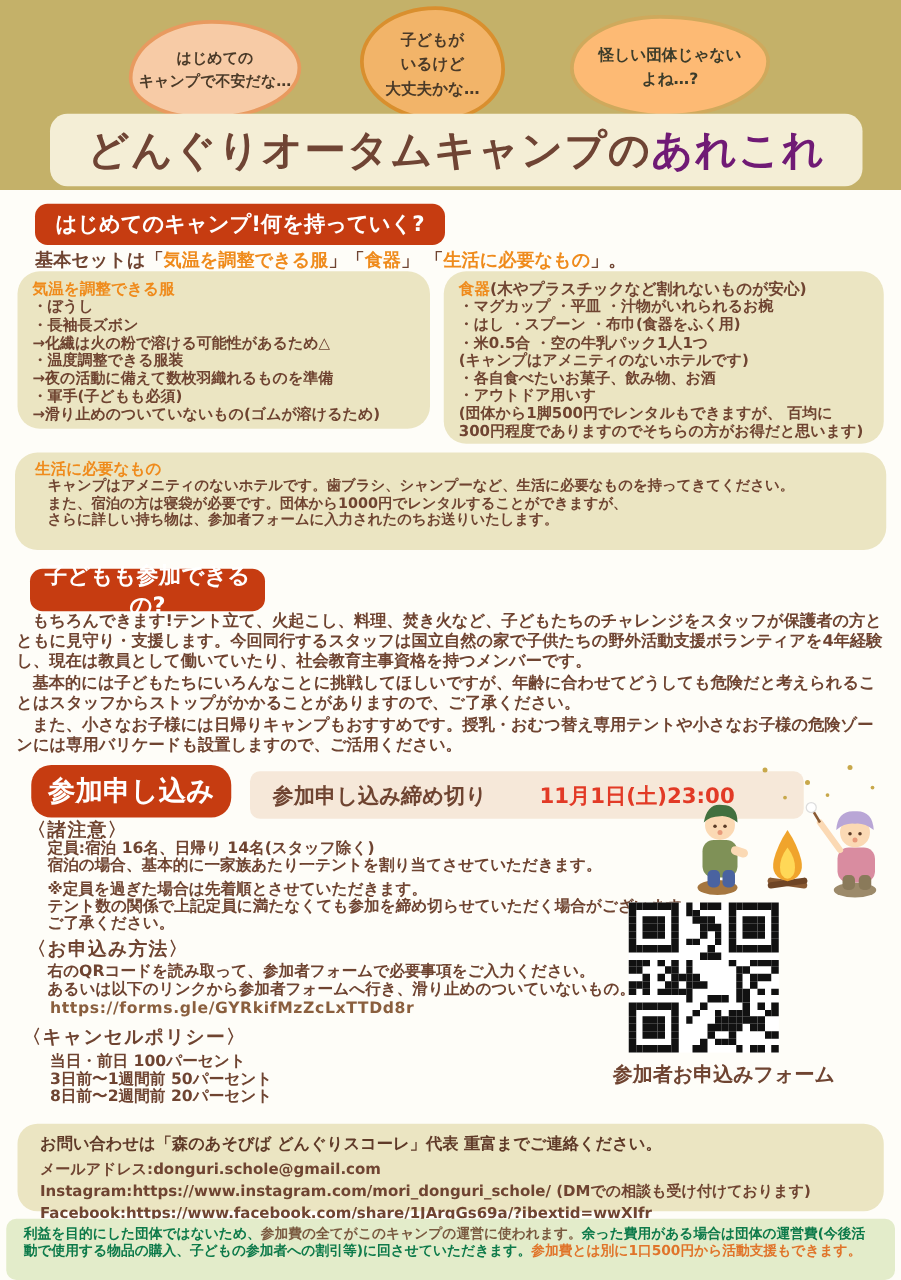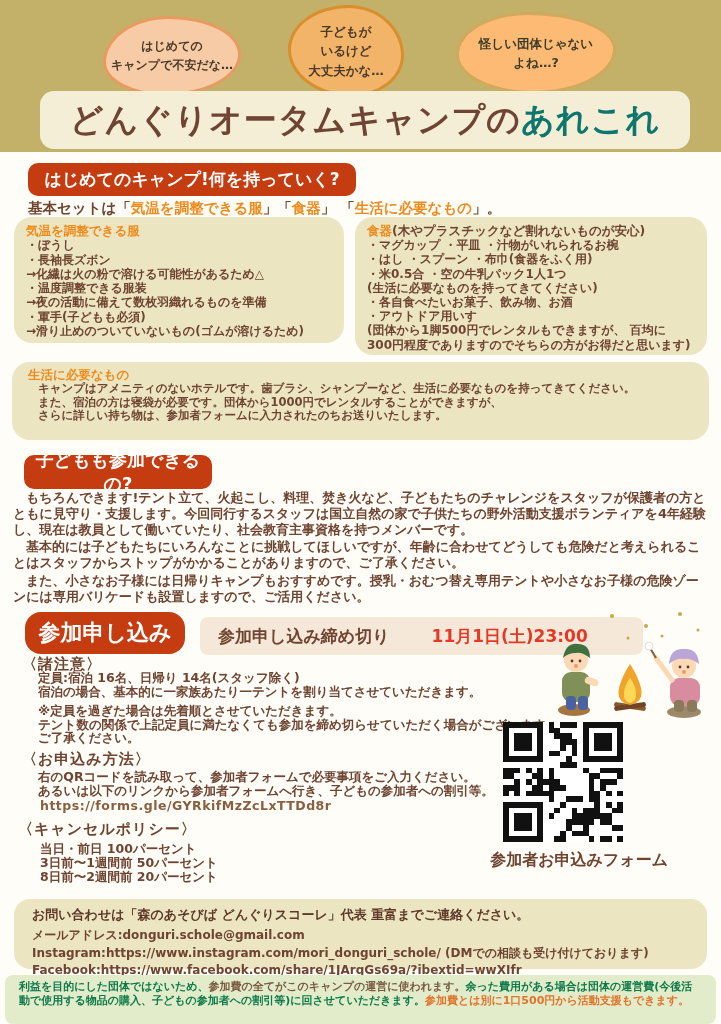--- a/index.html
+++ b/index.html
@@ -12,21 +12,21 @@
   .bubble1{left:103px;top:16px;width:132px;height:74px;background:#f7cba6;border-color:#e89a5f;
            border-radius:48% 52% 55% 45%/58% 48% 52% 42%;font-size:12px;color:#4a3a28;}
   .bubble2{left:288px;top:5px;width:110px;height:86px;background:#f2b469;border-color:#d98f2e;
            border-radius:52% 48% 45% 55%/48% 55% 45% 52%;font-size:12.5px;color:#4a3a28;}
   .bubble3{left:456px;top:12px;width:154px;height:76px;background:#fdba74;border-color:#cfa95c;
            border-radius:45% 55% 52% 48%/52% 45% 55% 48%;font-size:12.5px;color:#3c3c2a;}
   .title-box{position:absolute;left:40px;top:91px;width:650px;height:58px;background:#f4eed6;
              border-radius:14px;display:flex;align-items:center;justify-content:center;
              font-size:33px;letter-spacing:1px;}
   .title-main{color:#6f4434;}
-  .title-accent{color:#0f766e;}
+  .title-accent{color:#701a75;}
   
   .pill{position:absolute;background:#c63c11;color:#fff;display:flex;align-items:center;
         justify-content:center;border-radius:10px;}
   .pill1{left:28px;top:163px;width:328px;height:33px;font-size:17px;}
   .pill2{left:24px;top:455px;width:188px;height:34px;font-size:18px;text-align:center;}
   .pill3{left:25px;top:612px;width:160px;height:42px;font-size:22px;border-radius:16px;}
   
   .intro-line{position:absolute;left:28px;top:199px;font-size:14.5px;color:#6f4431;}
   .hl{color:#ef8b1c;}
   
@@ -110,21 +110,21 @@
     <div> →夜の活動に備えて数枚羽織れるものを準備</div>
     <div>・軍手(子どもも必須)</div>
     <div> →滑り止めのついていないもの(ゴムが溶けるため)</div>
   </div>
 
   <div class="box box-tableware">
     <div class="box-heading"><span>食器</span><span class="note">(木やプラスチックなど割れないものが安心)</span></div>
     <div>・マグカップ ・平皿 ・汁物がいれられるお椀</div>
     <div>・はし ・スプーン ・布巾(食器をふく用)</div>
     <div>・米0.5合 ・空の牛乳パック1人1つ</div>
-    <div>(生活に必要なものを持ってきてください)</div>
+    <div>(キャンプはアメニティのないホテルです)</div>
     <div>・各自食べたいお菓子、飲み物、お酒</div>
     <div>・アウトドア用いす</div>
     <div>(団体から1脚500円でレンタルもできますが、 百均に</div>
     <div>300円程度でありますのでそちらの方がお得だと思います)</div>
   </div>
 
   <div class="box box-essentials">
     <div class="box-heading">生活に必要なもの</div>
     <div class="ind">キャンプはアメニティのないホテルです。歯ブラシ、シャンプーなど、生活に必要なものを持ってきてください。</div>
     <div class="ind">また、宿泊の方は寝袋が必要です。団体から1000円でレンタルすることができますが、</div>
@@ -197,21 +197,21 @@
     <div>定員:宿泊 16名、日帰り 14名(スタッフ除く)</div>
     <div>宿泊の場合、基本的に一家族あたり一テントを割り当てさせていただきます。</div>
     <div>※定員を過ぎた場合は先着順とさせていただきます。</div>
     <div>テント数の関係で上記定員に満たなくても参加を締め切らせていただく場合がございます。</div>
     <div>ご了承ください。</div>
   </div>
 
   <div class="sub-heading" style="left:22px;top:750px;">〈お申込み方法〉</div>
   <div class="sub-lines" style="left:38px;top:770px;">
     <div>右のQRコードを読み取って、参加者フォームで必要事項をご入力ください。</div>
-    <div>あるいは以下のリンクから参加者フォームへ行き、子どもの参加者への割引等。</div>
+    <div>あるいは以下のリンクから参加者フォームへ行き、滑り止めのついていないもの。</div>
   </div>
   <div class="form-url">https://forms.gle/GYRkifMzZcLxTTDd8r</div>
 
   <div class="sub-heading" style="left:18px;top:820px;">〈キャンセルポリシー〉</div>
   <div class="sub-lines cancel-lines" style="left:40px;top:842px;">
     <div>当日・前日 100パーセント</div>
     <div>3日前〜1週間前 50パーセント</div>
     <div>8日前〜2週間前 20パーセント</div>
   </div>
 

